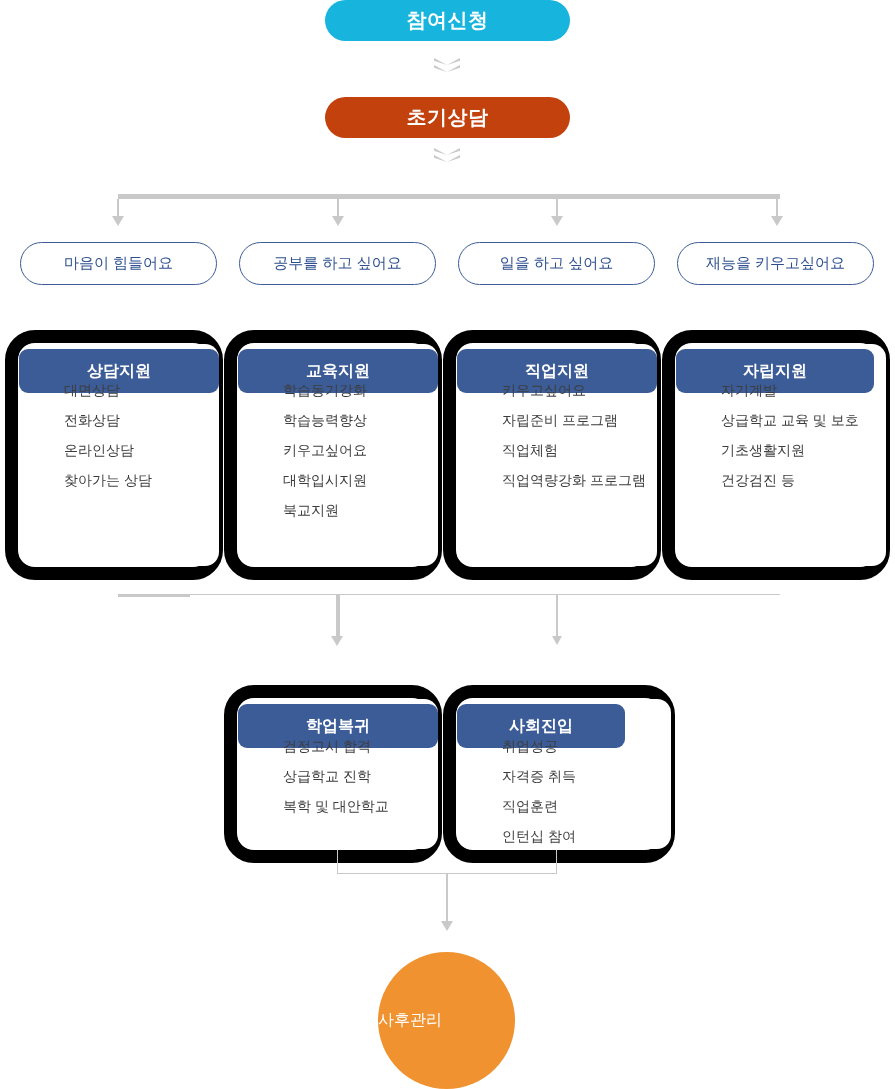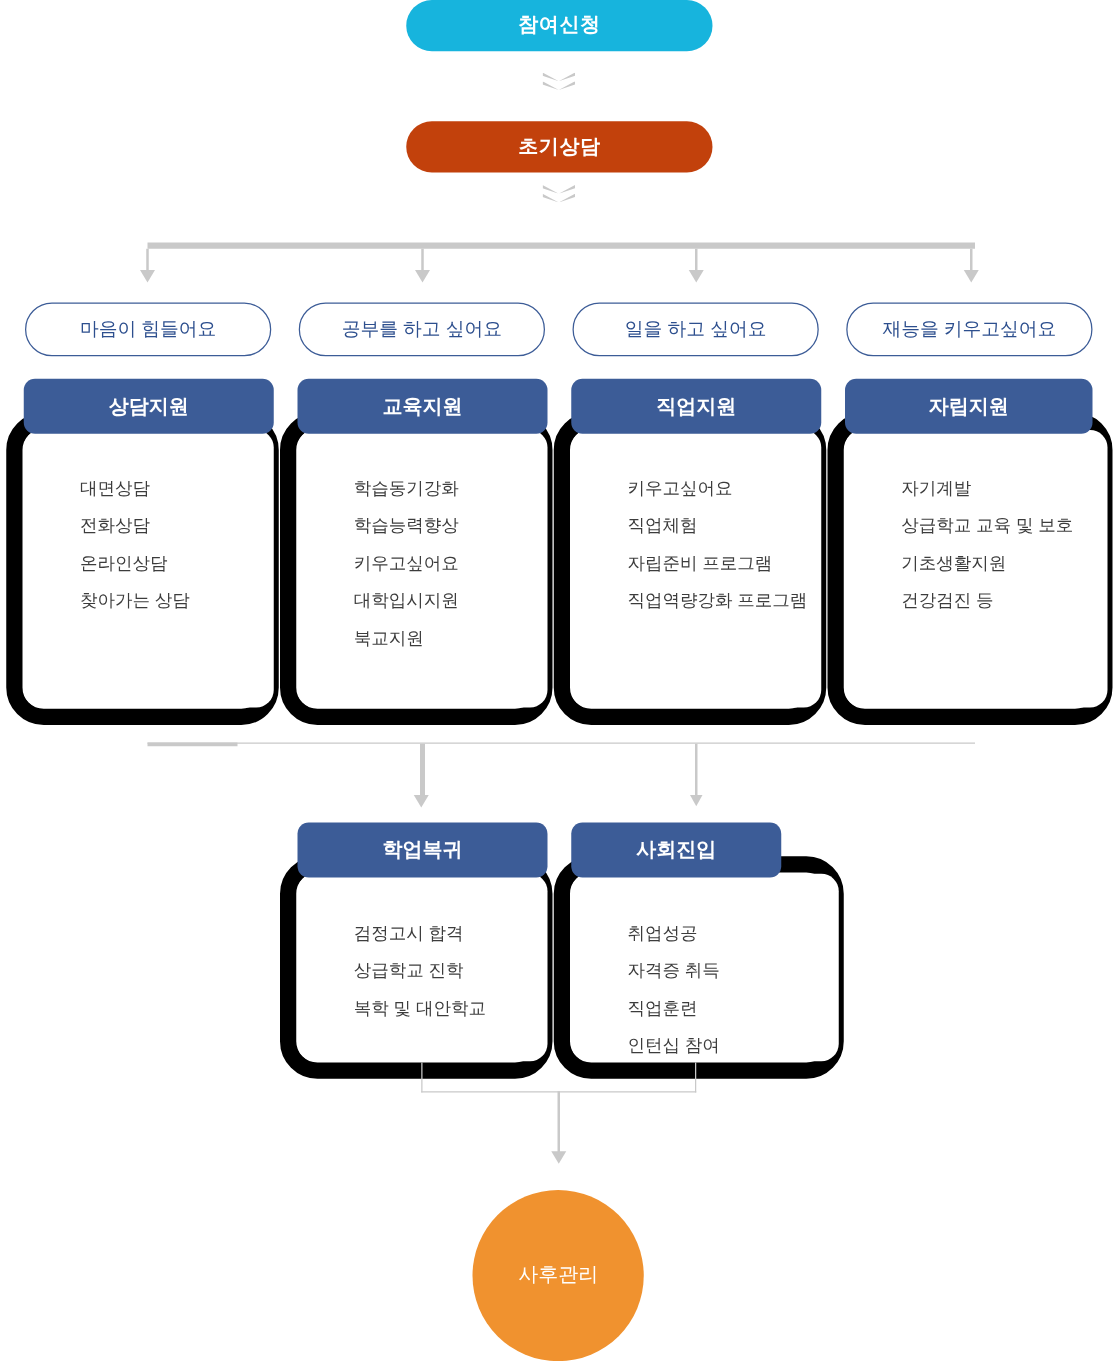--- a/index.html
+++ b/index.html
@@ -22,21 +22,21 @@
 
   
   .pill {
     position: absolute;
     display: flex;
     align-items: center;
     justify-content: center;
     border-radius: 24px;
     color: #ffffff;
     font-weight: bold;
-    font-size: 16px;
+    font-size: 20px;
     letter-spacing: 0.5px;
   }
   .pill-apply {
     left: 325px; top: 0px;
     width: 245px; height: 41px;
     background: #17b4dd;
   }
   .pill-counsel {
     left: 325px; top: 97px;
     width: 245px; height: 41px;
@@ -123,20 +123,21 @@
     height: 44px;
     background: #3c5c97;
     border-radius: 9px;
     display: flex;
     align-items: center;
     justify-content: center;
     color: #ffffff;
     font-weight: bold;
     font-size: 16px;
     z-index: 5;
+    margin-top: 46px;
   }
   .card-list {
     position: absolute;
     margin: 12px;
     padding: 0;
     list-style: none;
     z-index: 6;
   }
   .card-list li {
     font-size: 14px;
@@ -147,21 +148,21 @@
 
   
   .circle {
     position: absolute;
     left: 378px; top: 952px;
     width: 137px; height: 137px;
     border-radius: 50%;
     background: #f0922f;
     display: flex;
     align-items: center;
-    justify-content: center;
+    justify-content: flex-start;
     color: #ffffff;
     font-size: 16px;
   }
 </style>
 </head>
 <body>
 
 <div id="stage">
 
   <div class="pill pill-apply">
@@ -239,22 +240,22 @@
   </div>
 
   <div class="card">
     <div class="card-shadow" style="left:443px; top:330px; width:218px; height:250px;"></div>
     <div class="card-body" style="left:457px; top:344px; width:200px; height:222px;"></div>
     <div class="card-head" style="left:457px; top:303px; width:200px;">
       <span>직업지원</span>
     </div>
     <ul class="card-list" style="left:490px; top:363px;">
       <li>키우고싶어요</li>
+      <li>자립준비 프로그램</li>
       <li>직업체험</li>
-      <li>자립준비 프로그램</li>
       <li>직업역량강화 프로그램</li>
     </ul>
   </div>
 
   <div class="card">
     <div class="card-shadow" style="left:662px; top:330px; width:228px; height:250px;"></div>
     <div class="card-body" style="left:676px; top:344px; width:210px; height:222px;"></div>
     <div class="card-head" style="left:676px; top:303px; width:198px;">
       <span>자립지원</span>
     </div>

